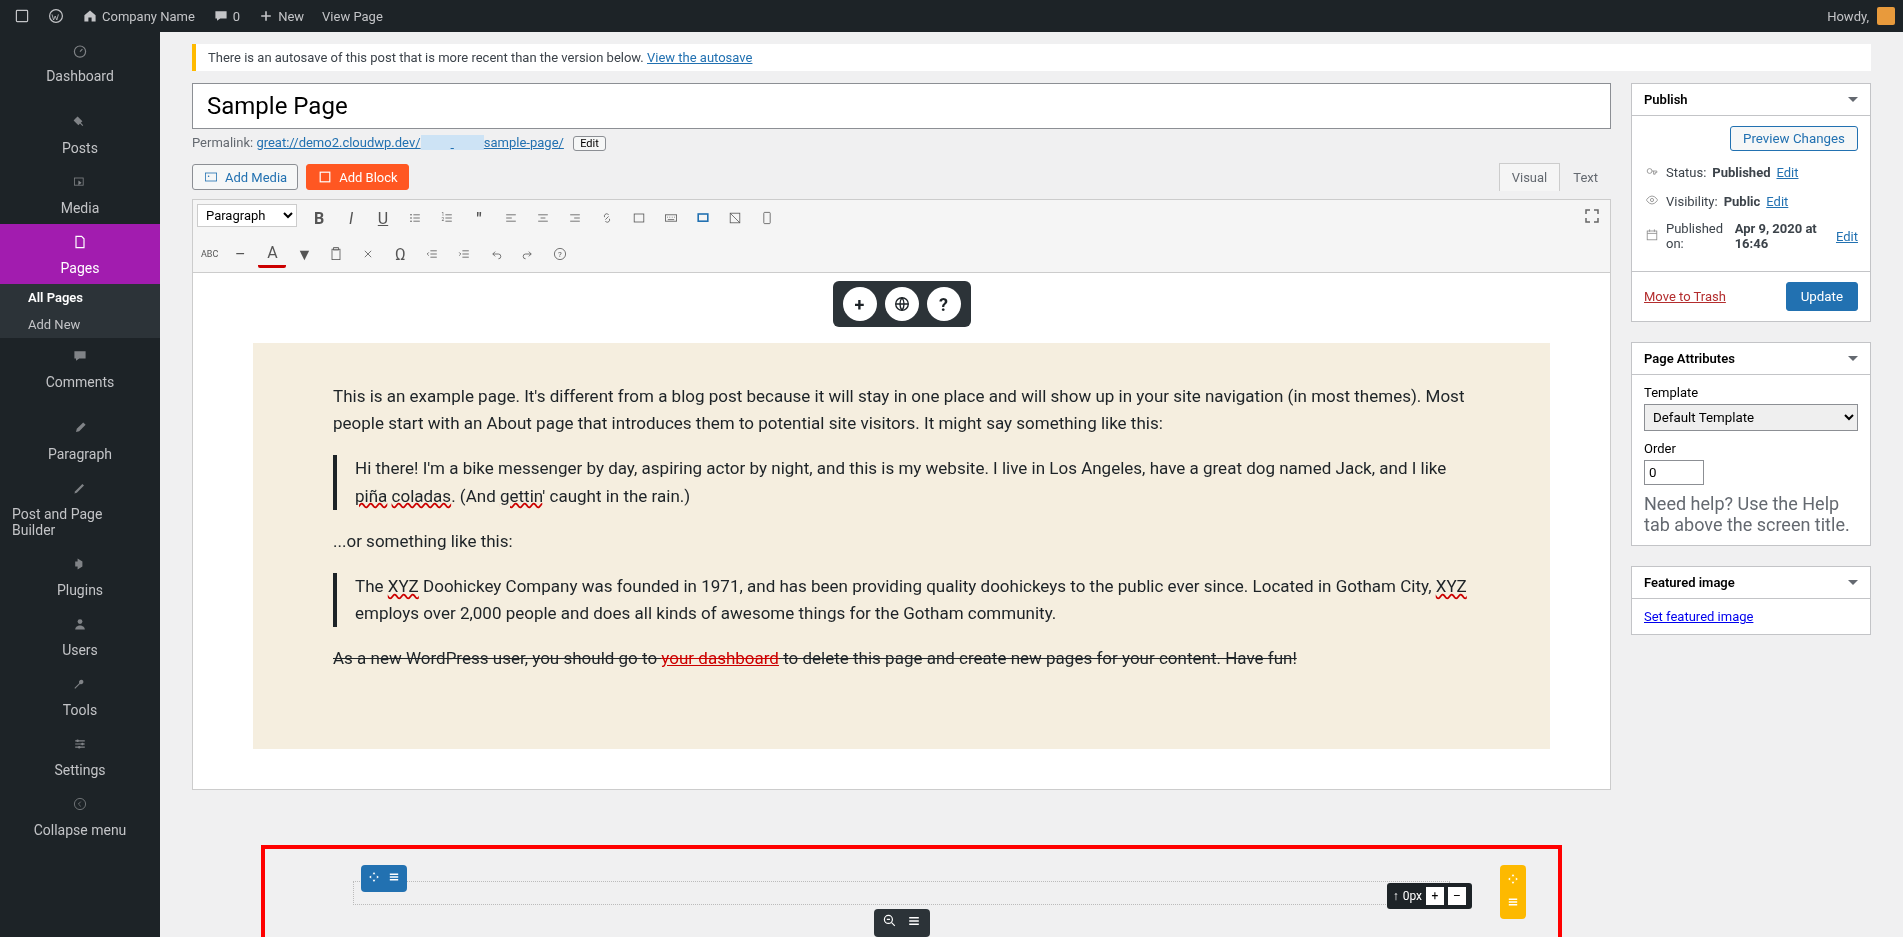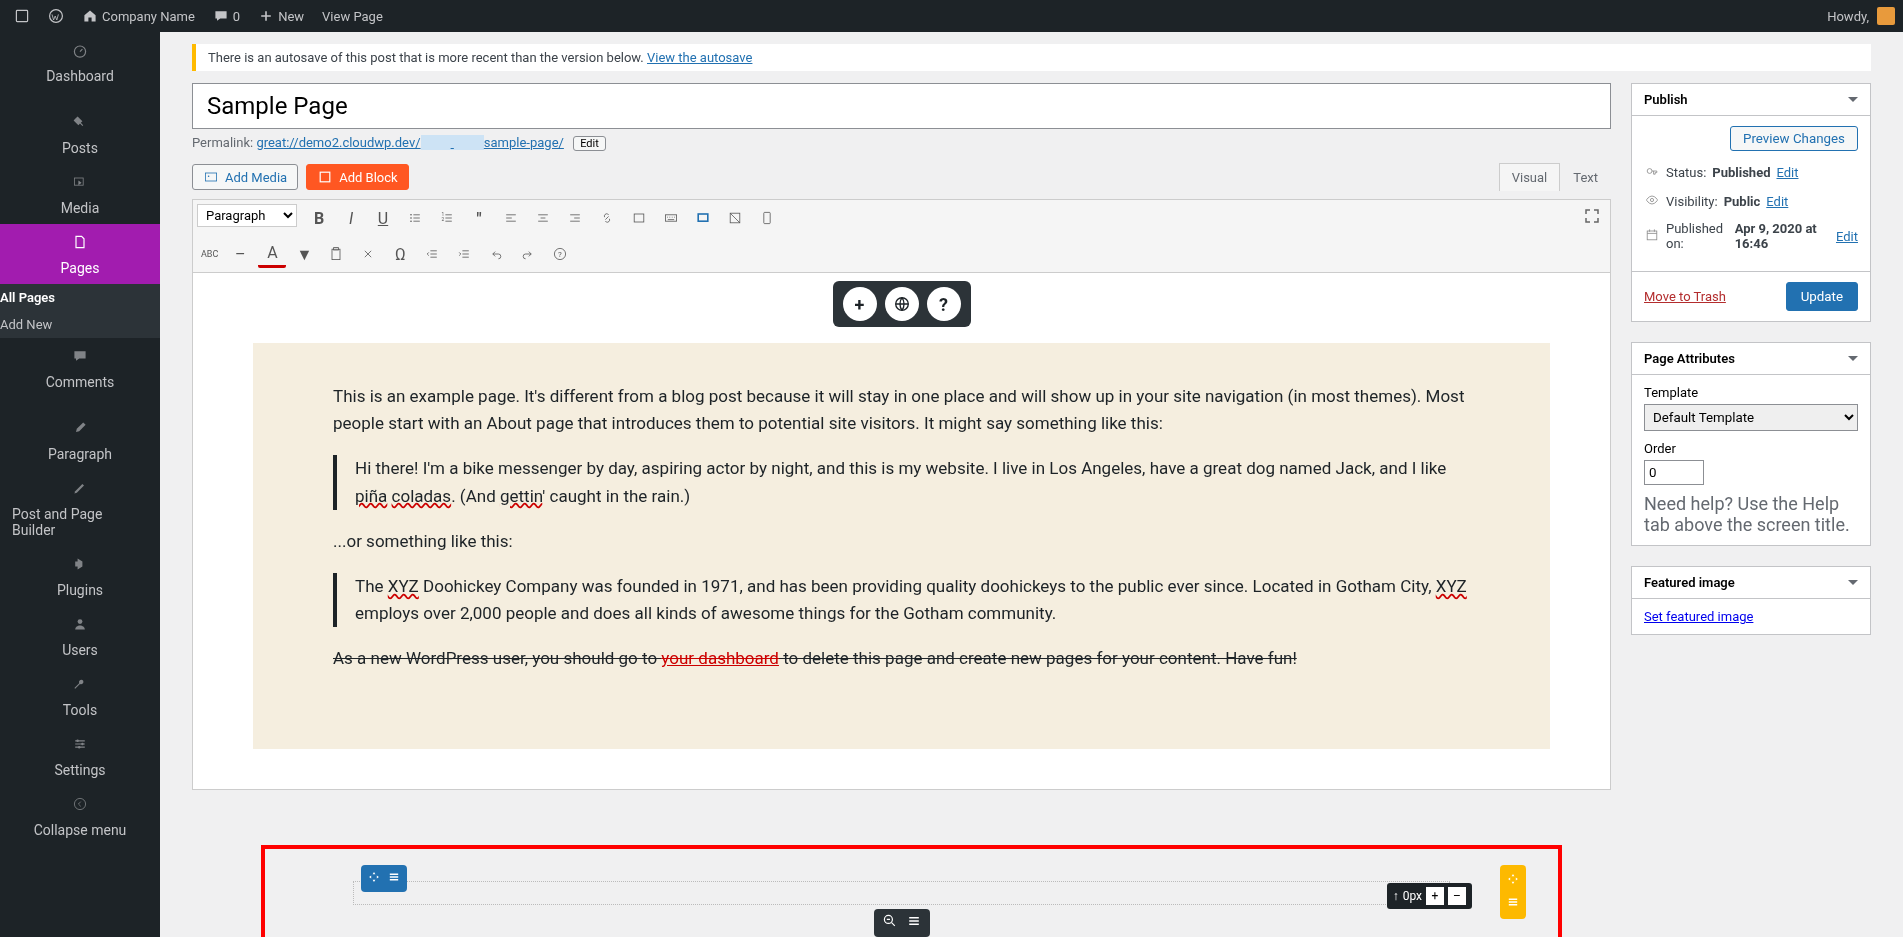--- a/index.html
+++ b/index.html
@@ -6,21 +6,21 @@
 body { background: #f0f0f1; overflow: hidden; }
 .topbar { background: #1d2327; height: 32px; display: flex; align-items: center; color: #c3c4c7; font-size: 13px; padding: 0 8px; }
 .topbar-left { display: flex; align-items: center; gap: 6px; flex: 1; }
 .topbar-item { display: flex; align-items: center; gap: 4px; padding: 0 6px; cursor: pointer; }
 .topbar-right { display: flex; align-items: center; gap: 8px; }
 .avatar { width: 18px; height: 18px; background: #e89a3c; border-radius: 2px; }
 .sidebar { position: fixed; top: 32px; left: 0; width: 160px; height: calc(100vh - 32px); background: #1d2327; color: #c3c4c7; font-size: 14px; }
 .sidebar-item { display: flex; align-items: center; gap: 8px; padding: 8px 12px; cursor: pointer; flex-direction: column; }
 .sidebar-item.active { background: #a21caf; color: #fff; }
 .sidebar-sub { background: #2c3338; font-size: 13px; }
-.sidebar-sub-item { padding: 6px 0; color: #c3c4c7; cursor: pointer; }
+.sidebar-sub-item { padding: 6px 28px; color: #c3c4c7; cursor: pointer; }
 .sidebar-sub-item.current { color: #fff; font-weight: 600; }
 .sidebar-icon { width: 20px; height: 20px; display: flex; align-items: center; justify-content: center; opacity: 0.6; }
 .main { margin-left: 160px; padding: 12px; height: calc(100vh - 32px); position: relative; top: 0; }
 .notice { background: #fff; border-left: 4px solid #ffba00; margin: 0 20px 12px 20px; padding: 6px 12px; font-size: 13px; color: #3c434a; }
 .notice a { color: #2271b1; text-decoration: underline; }
 .content-wrap { padding: 0 20px; display: flex; gap: 20px; }
 .editor-col { flex: 1; }
 .meta-col { width: 240px; }
 .title-input { width: 100%; font-size: 24px; padding: 8px 14px; border: 1px solid #8c8f94; background: #fff; margin-bottom: 6px; }
 .permalink { font-size: 13px; color: #646970; margin-bottom: 12px; }

